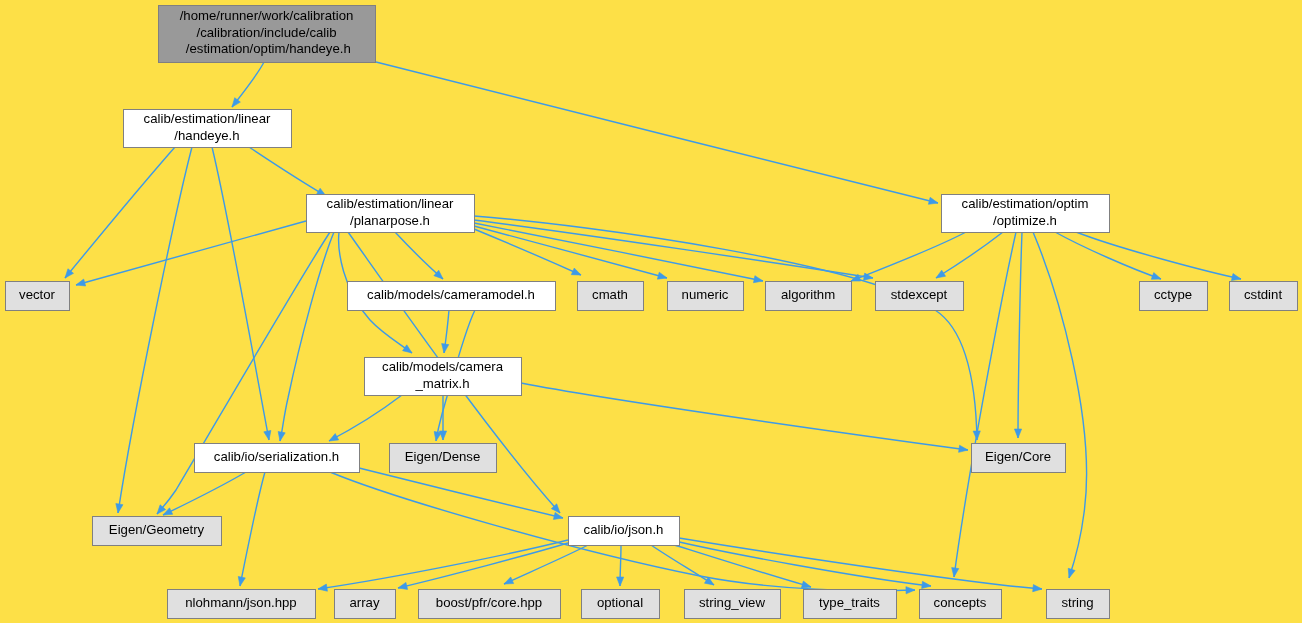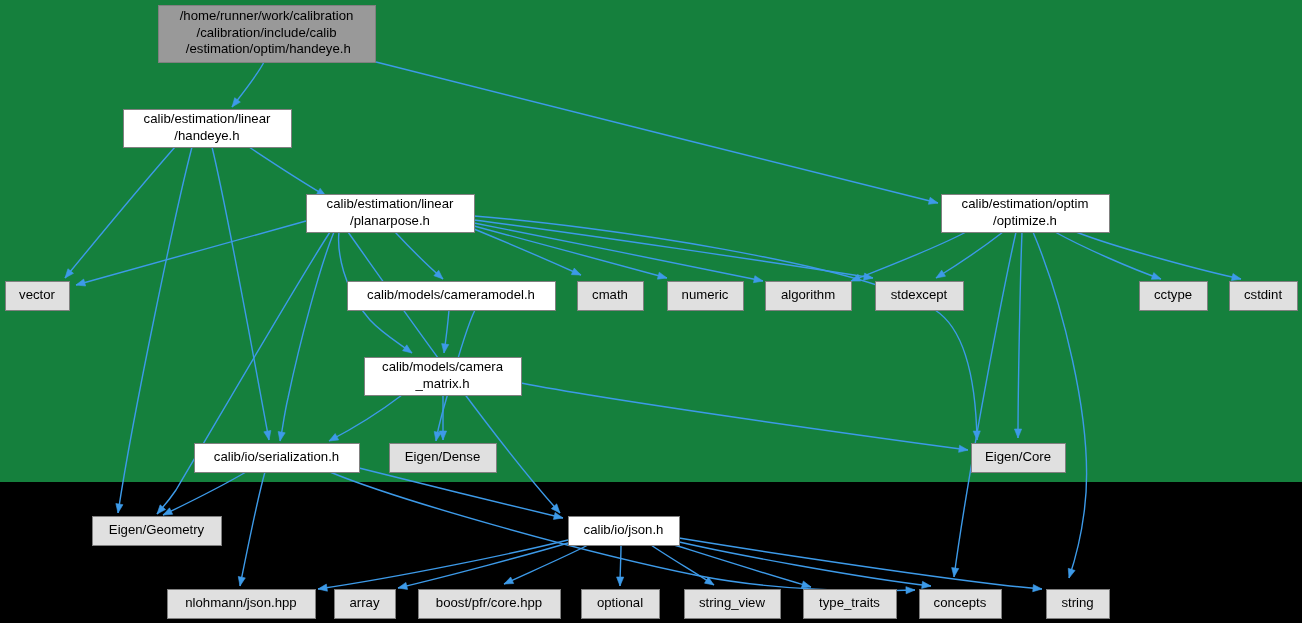--- a/index.html
+++ b/index.html
@@ -9,22 +9,22 @@
   }
   body {
     width: 1302px;
     height: 623px;
     overflow: hidden;
     font-family: "Liberation Sans", sans-serif;
   }
   #graph-root {
     position: relative;
     width: 1302px;
-    height: 482px;
-    background: #15803d;
+    height: 623px;
+    background: #fde047;
   }
   svg#graph-svg {
     position: absolute;
     top: 0;
     left: 0;
     width: 1302px;
     height: 623px;
     display: block;
   }
   .node-label {

